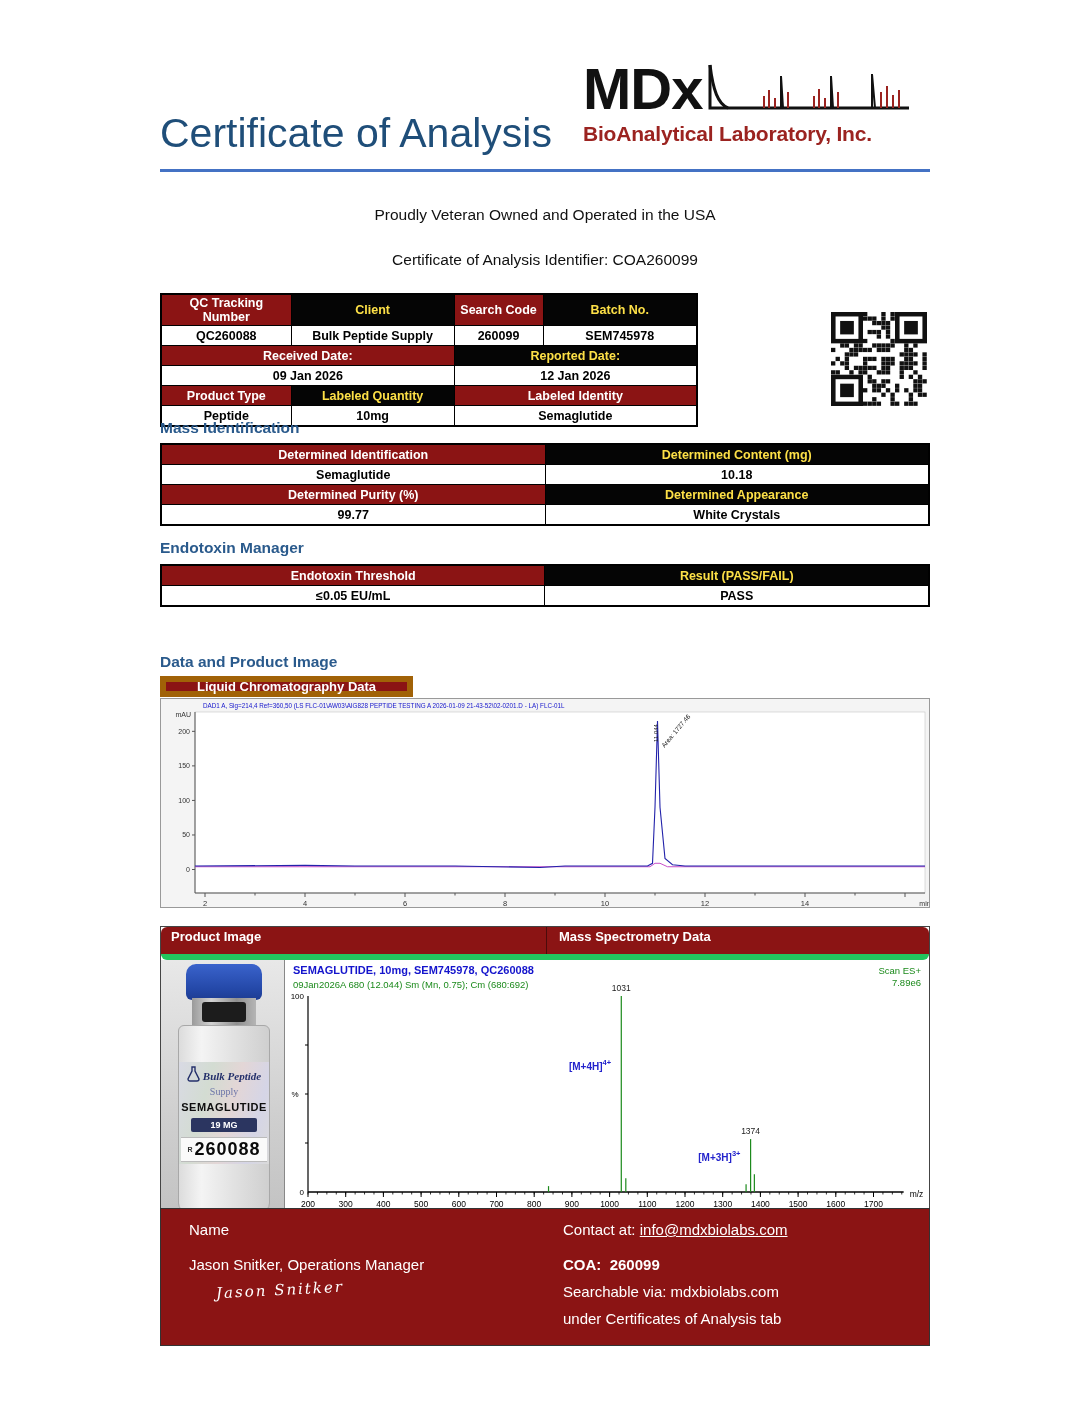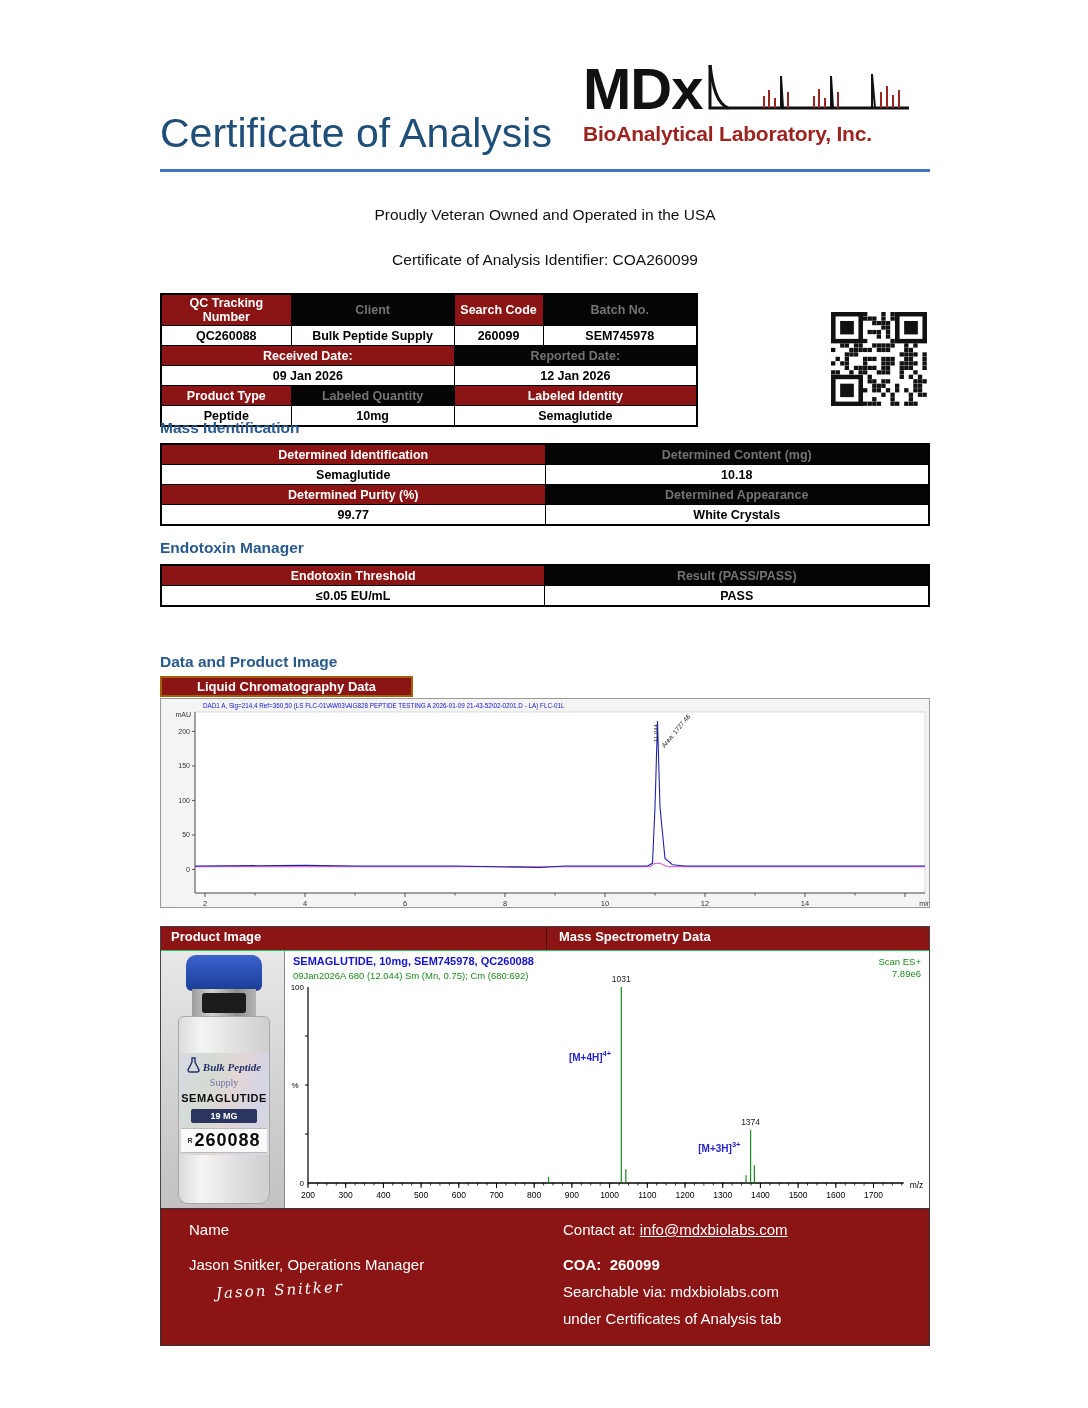--- a/index.html
+++ b/index.html
@@ -12,27 +12,27 @@
   .logo-row{display:flex;align-items:flex-end;}
   .logo-mdx{font-size:58px;font-weight:600;color:#111;letter-spacing:-1px;line-height:1;}
   .logo-peaks{margin-left:4px;}
   .logo-sub{font-size:21px;font-weight:700;color:#9B2320;margin-top:4px;letter-spacing:-0.2px;}
   .title-rule{left:160px;top:169px;width:770px;height:3px;background:#4472C4;}
   .intro-line{left:160px;width:770px;text-align:center;font-size:15.5px;color:#111;}
   
   table.ctable{border-collapse:collapse;border:2px solid #000;}
   table.ctable td{border:1px solid #000;font-size:12.5px;font-weight:700;text-align:center;padding:1px 3px;height:17px;}
   td.hred{background:#8B1414;color:#fff;}
-  td.hblk{background:#050505;color:#737373;}
+  td.hblk{background:#050505;color:#fde047;}
   td.val{background:#fff;color:#000;}
   .sec-heading{font-size:15.5px;font-weight:700;color:#2A5A8C;}
   
-  .red-banner{background:#8B1414;color:#fff;font-weight:700;font-size:13px;display:flex;align-items:center;justify-content:center;border:2px solid #a16207;box-sizing:border-box;}
+  .red-banner{background:#8B1414;color:#fff;font-weight:700;font-size:13px;display:flex;align-items:center;justify-content:center;border:6px solid #a16207;box-sizing:border-box;}
   .lower-frame{left:160px;top:926px;width:770px;height:282px;border:1px solid #444;box-sizing:border-box;background:#fff;}
-  .lower-banner{height:24px;background:#8B1414;position:relative;border-bottom:1px solid #22c55e;box-sizing:border-box;}
+  .lower-banner{height:33px;background:#8B1414;position:relative;border-bottom:6px solid #22c55e;box-sizing:border-box;border-radius:6px;}
   .lower-banner .bl{position:absolute;left:10px;top:2px;color:#fff;font-weight:700;font-size:13px;}
   .lower-banner .br{position:absolute;left:398px;top:2px;color:#fff;font-weight:700;font-size:13px;}
   .lower-banner .divider{position:absolute;left:385px;top:0;bottom:0;width:1px;background:rgba(0,0,0,0.45);}
   .lower-content{display:flex;height:260px;}
   .lc-frame{left:160px;top:698px;width:770px;height:210px;border:1px solid #999;box-sizing:border-box;background:#f4f4f4;}
   
   .vial-photo{width:126px;height:260px;background:linear-gradient(180deg,#e8e8e8,#cfcfcf 60%,#c2c2c2);position:relative;border-right:1px solid #888;box-sizing:border-box;}
   .vial{position:absolute;left:17px;top:4px;width:92px;}
   .vial-cap{width:76px;height:36px;margin:0 auto;background:linear-gradient(180deg,#3a63cc,#2448a8 70%,#1d3c92);border-radius:10px 10px 6px 6px;}
   .vial-crimp{width:64px;height:28px;margin:-2px auto 0;background:linear-gradient(90deg,#9a9a9a,#d2d2d2 30%,#8f8f8f 70%,#b5b5b5);display:flex;align-items:center;justify-content:center;}
@@ -319,21 +319,21 @@
 
   <div class="abs sec-heading" style="left:160px;top:539px;">Endotoxin Manager</div>
   <table class="ctable abs" style="left:160px;top:564px;width:770px;">
     <colgroup>
         <col style="width:385px">
         <col style="width:385px">
       </colgroup>
     <tbody>
         <tr>
       <td class="hred">Endotoxin Threshold</td>
-      <td class="hblk">Result (PASS/PASS)</td>
+      <td class="hblk">Result (PASS/FAIL)</td>
     </tr>
     <tr>
       <td class="val">≤0.05 EU/mL</td>
       <td class="val">PASS</td>
     </tr>
   </tbody>
     </table>
 
   <div class="abs sec-heading" style="left:160px;top:653px;">Data and Product Image</div>
   <div class="abs red-banner" style="left:160px;top:676px;width:253px;height:21px;">Liquid Chromatography Data</div>

